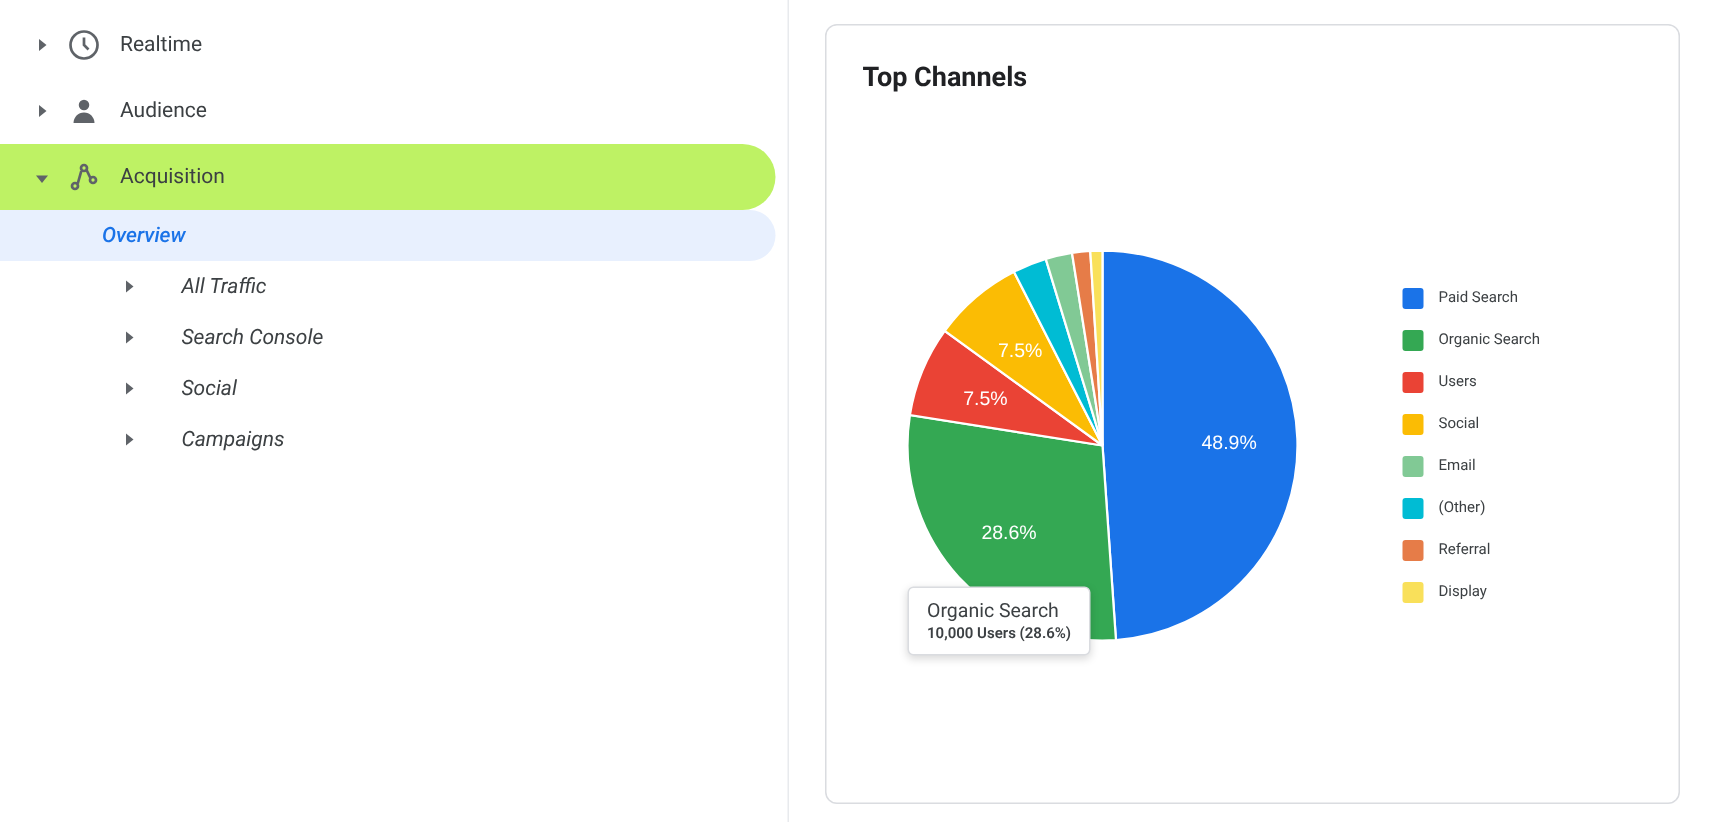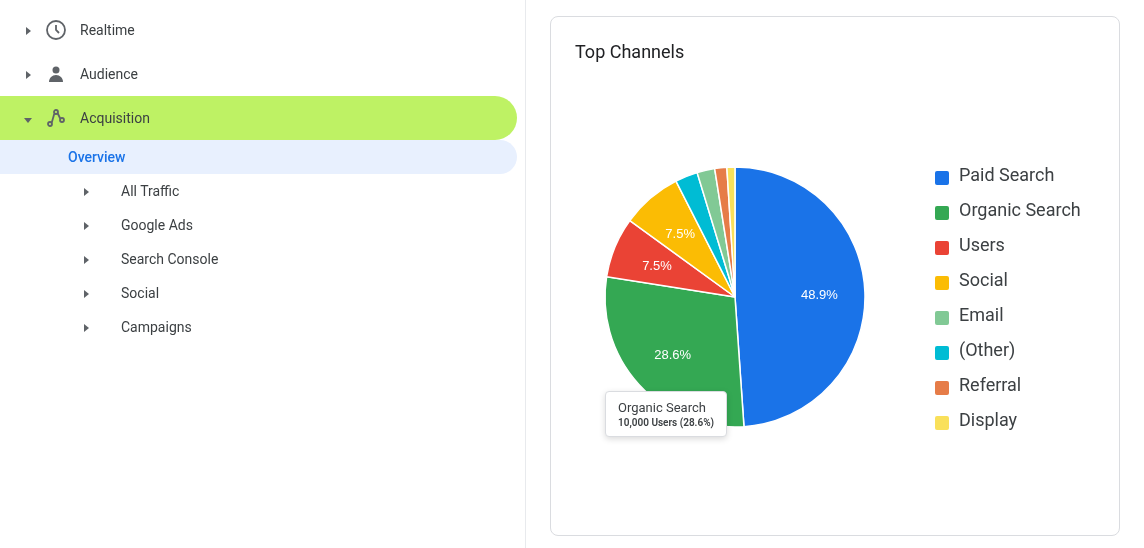--- a/index.html
+++ b/index.html
@@ -67,20 +67,21 @@
     .arrow-down::before {
       content: '';
       border-top: 5px solid #5f6368;
       border-left: 4px solid transparent;
       border-right: 4px solid transparent;
       display: inline-block;
     }
 
     .sub-items {
       margin-left: 0;
+      font-style: italic;
     }
 
     .sub-item {
       display: flex;
       align-items: center;
       padding: 9px 16px 9px 68px;
       cursor: pointer;
       font-size: 14px;
       color: #3c4043;
       border-radius: 0 24px 24px 0;
@@ -118,21 +119,21 @@
       border: 1px solid #dadce0;
       border-radius: 8px;
       padding: 24px;
       height: 520px;
       display: flex;
       flex-direction: column;
     }
 
     .card-title {
       font-size: 18px;
-      font-weight: 400;
+      font-weight: 700;
       color: #202124;
       margin-bottom: 20px;
     }
 
     .chart-container {
       display: flex;
       flex: 1;
       align-items: center;
       justify-content: center;
       gap: 40px;
@@ -178,23 +179,23 @@
     
     .legend {
       display: flex;
       flex-direction: column;
       gap: 14px;
       min-width: 160px;
     }
 
     .legend-item {
       display: flex;
-      align-items: flex-end;
+      align-items: center;
       gap: 10px;
-      font-size: 18px;
+      font-size: 10px;
       color: #3c4043;
     }
 
     .legend-color {
       width: 14px;
       height: 14px;
       border-radius: 2px;
       flex-shrink: 0;
     }
   </style>
@@ -251,26 +252,20 @@
       <span>Overview</span>
     </div>
 
     <div class="sub-sub-item">
       <span class="arrow">
         <span class="arrow-right"></span>
       </span>
       <span>All Traffic</span>
     </div>
 
-    <div class="sub-sub-item">
-      <span class="arrow">
-        <span class="arrow-right"></span>
-      </span>
-      <span>Google Ads</span>
-    </div>
 
     <div class="sub-sub-item">
       <span class="arrow">
         <span class="arrow-right"></span>
       </span>
       <span>Search Console</span>
     </div>
 
     <div class="sub-sub-item">
       <span class="arrow">

